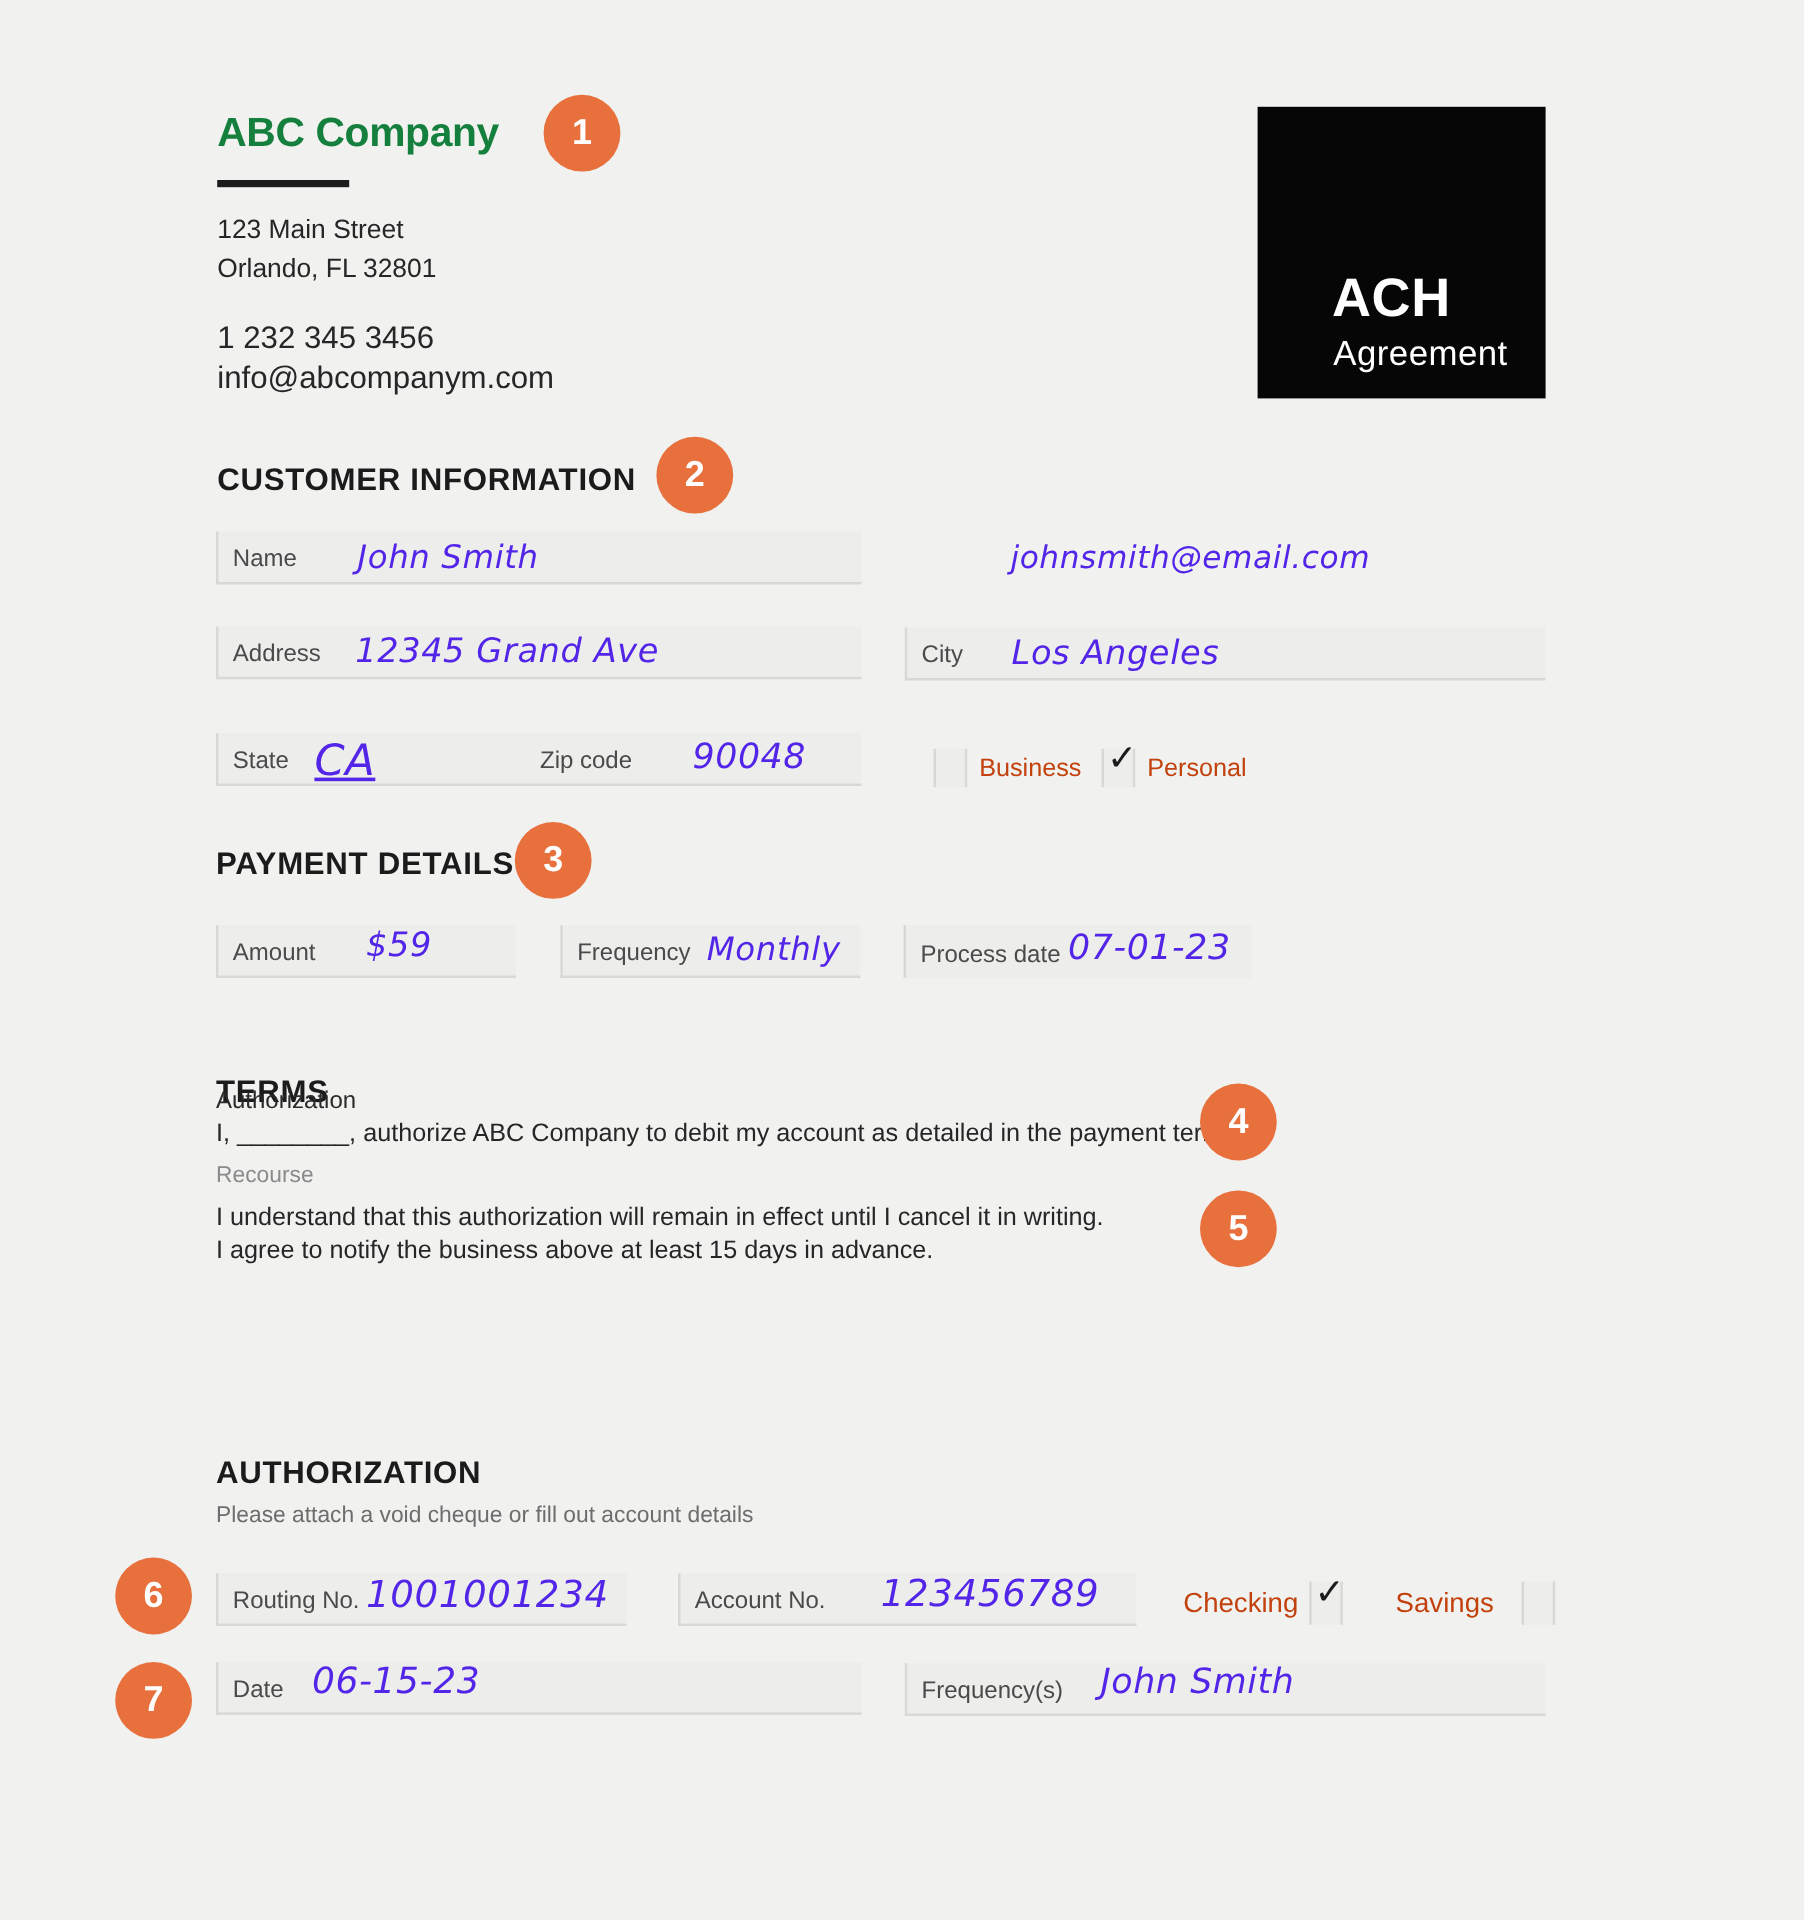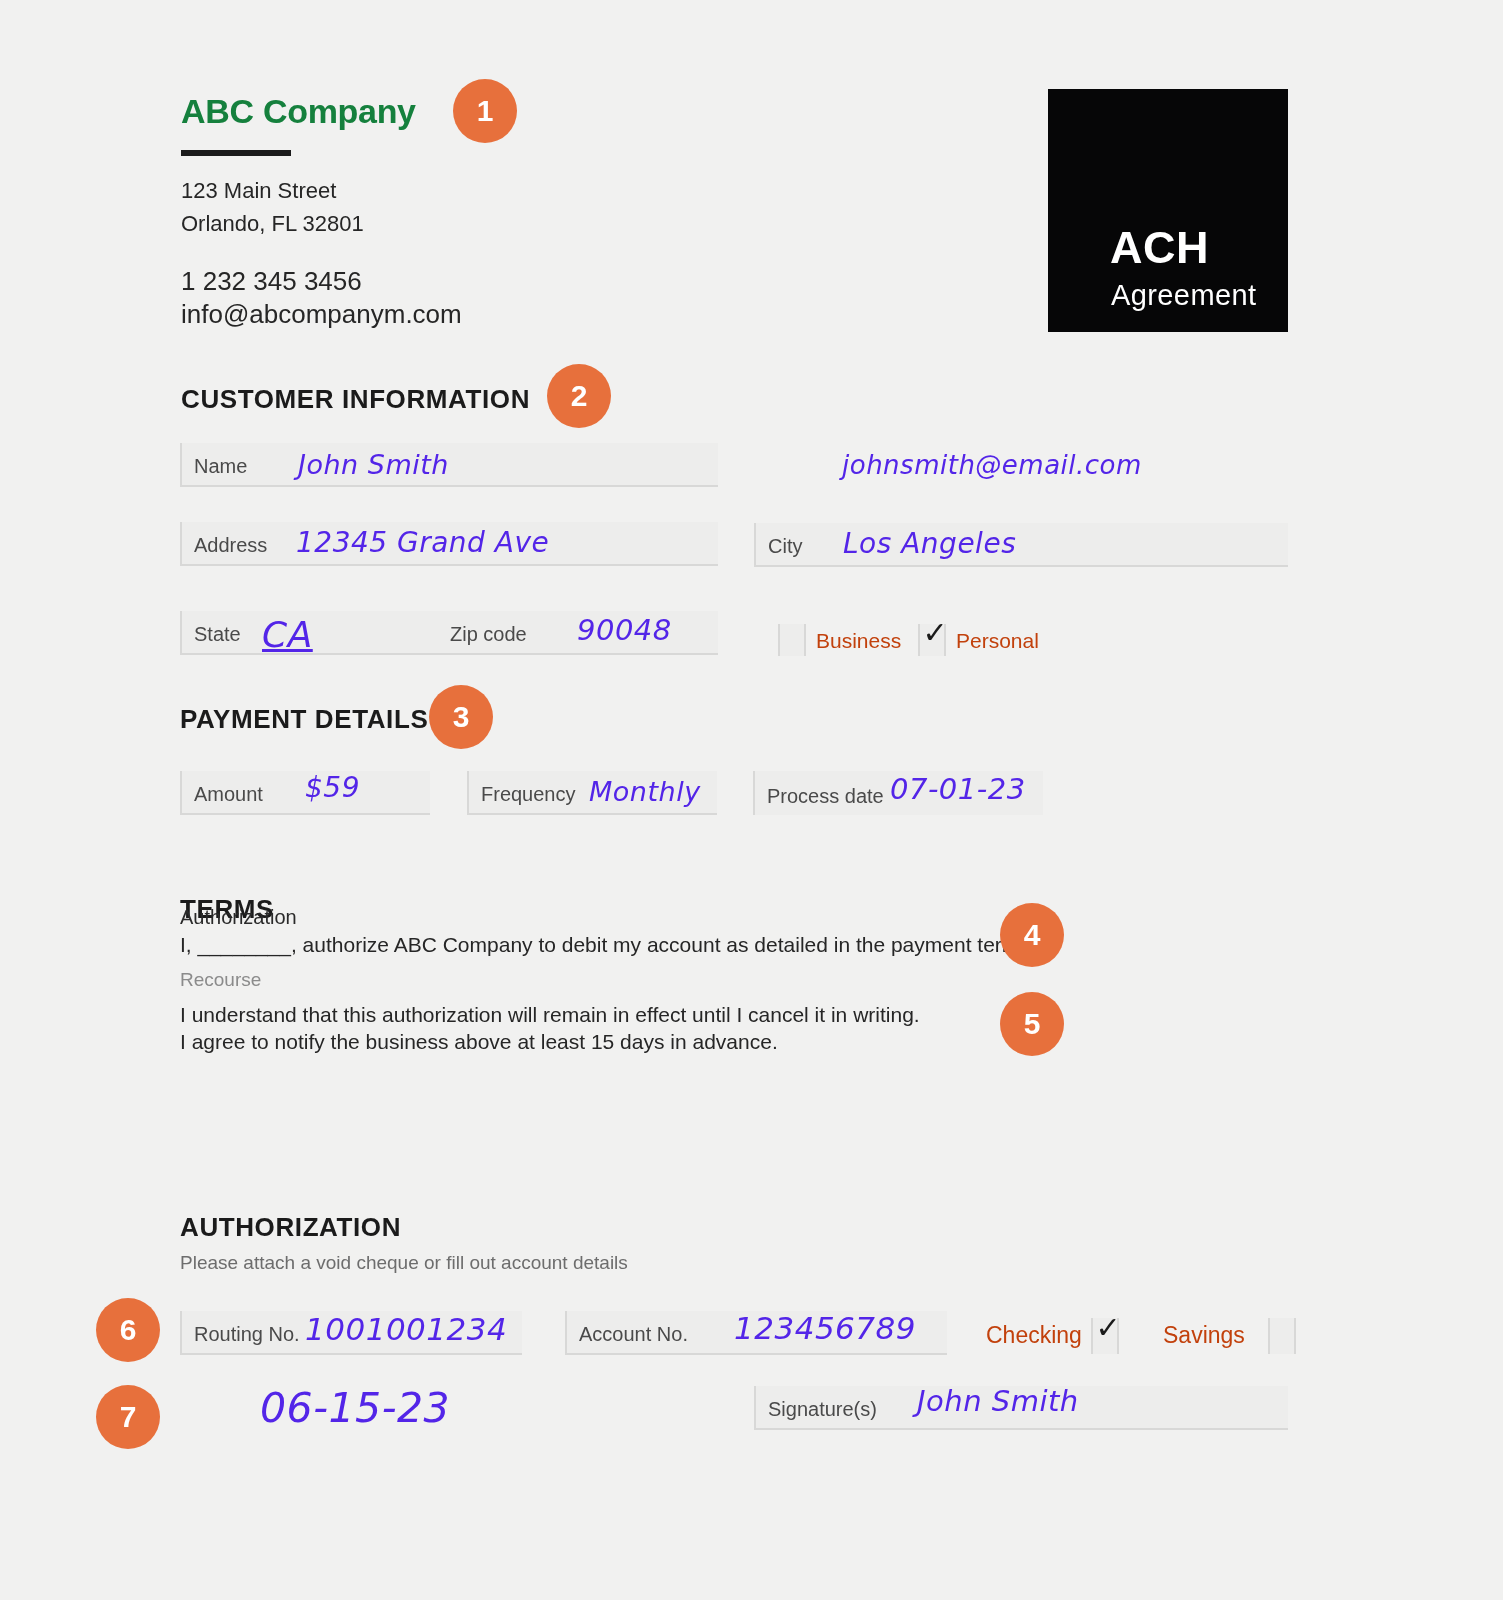--- a/index.html
+++ b/index.html
@@ -299,20 +299,23 @@
   <div class="cbox-label" style="left:986px; top:1322px; font-size:23px;">Checking</div>
   <div class="cbox" style="left:1091px; top:1318px; height:36px;">
     <span class="cbox-check" style="top:-7px;">✓</span>
   </div>
 
   <div class="cbox-label" style="left:1163px; top:1322px; font-size:23px;">Savings</div>
   <div class="cbox" style="left:1268px; top:1318px; height:36px;">
     <span class="cbox-check" style="top:-7px;"></span>
   </div>
 
-  <div class="hand" style="left:260px; top:1384px; font-size:41px;">06-15-23</div>
+  <div class="field" style="left:180px; top:1385px; width:538px;">
+    <span class="field-label" style="left:12px;">Date</span>
+  </div>
+  <div class="hand" style="left:260px; top:1384px; font-size:30px;">06-15-23</div>
 
   <div class="field" style="left:754px; top:1386px; width:534px;">
-    <span class="field-label" style="left:12px;">Signature(s)</span>
+    <span class="field-label" style="left:12px;">Frequency(s)</span>
   </div>
   <div class="hand" style="left:917px; top:1384px; font-size:29px;">John Smith</div>
 
 </div>
 
 </body></html>

